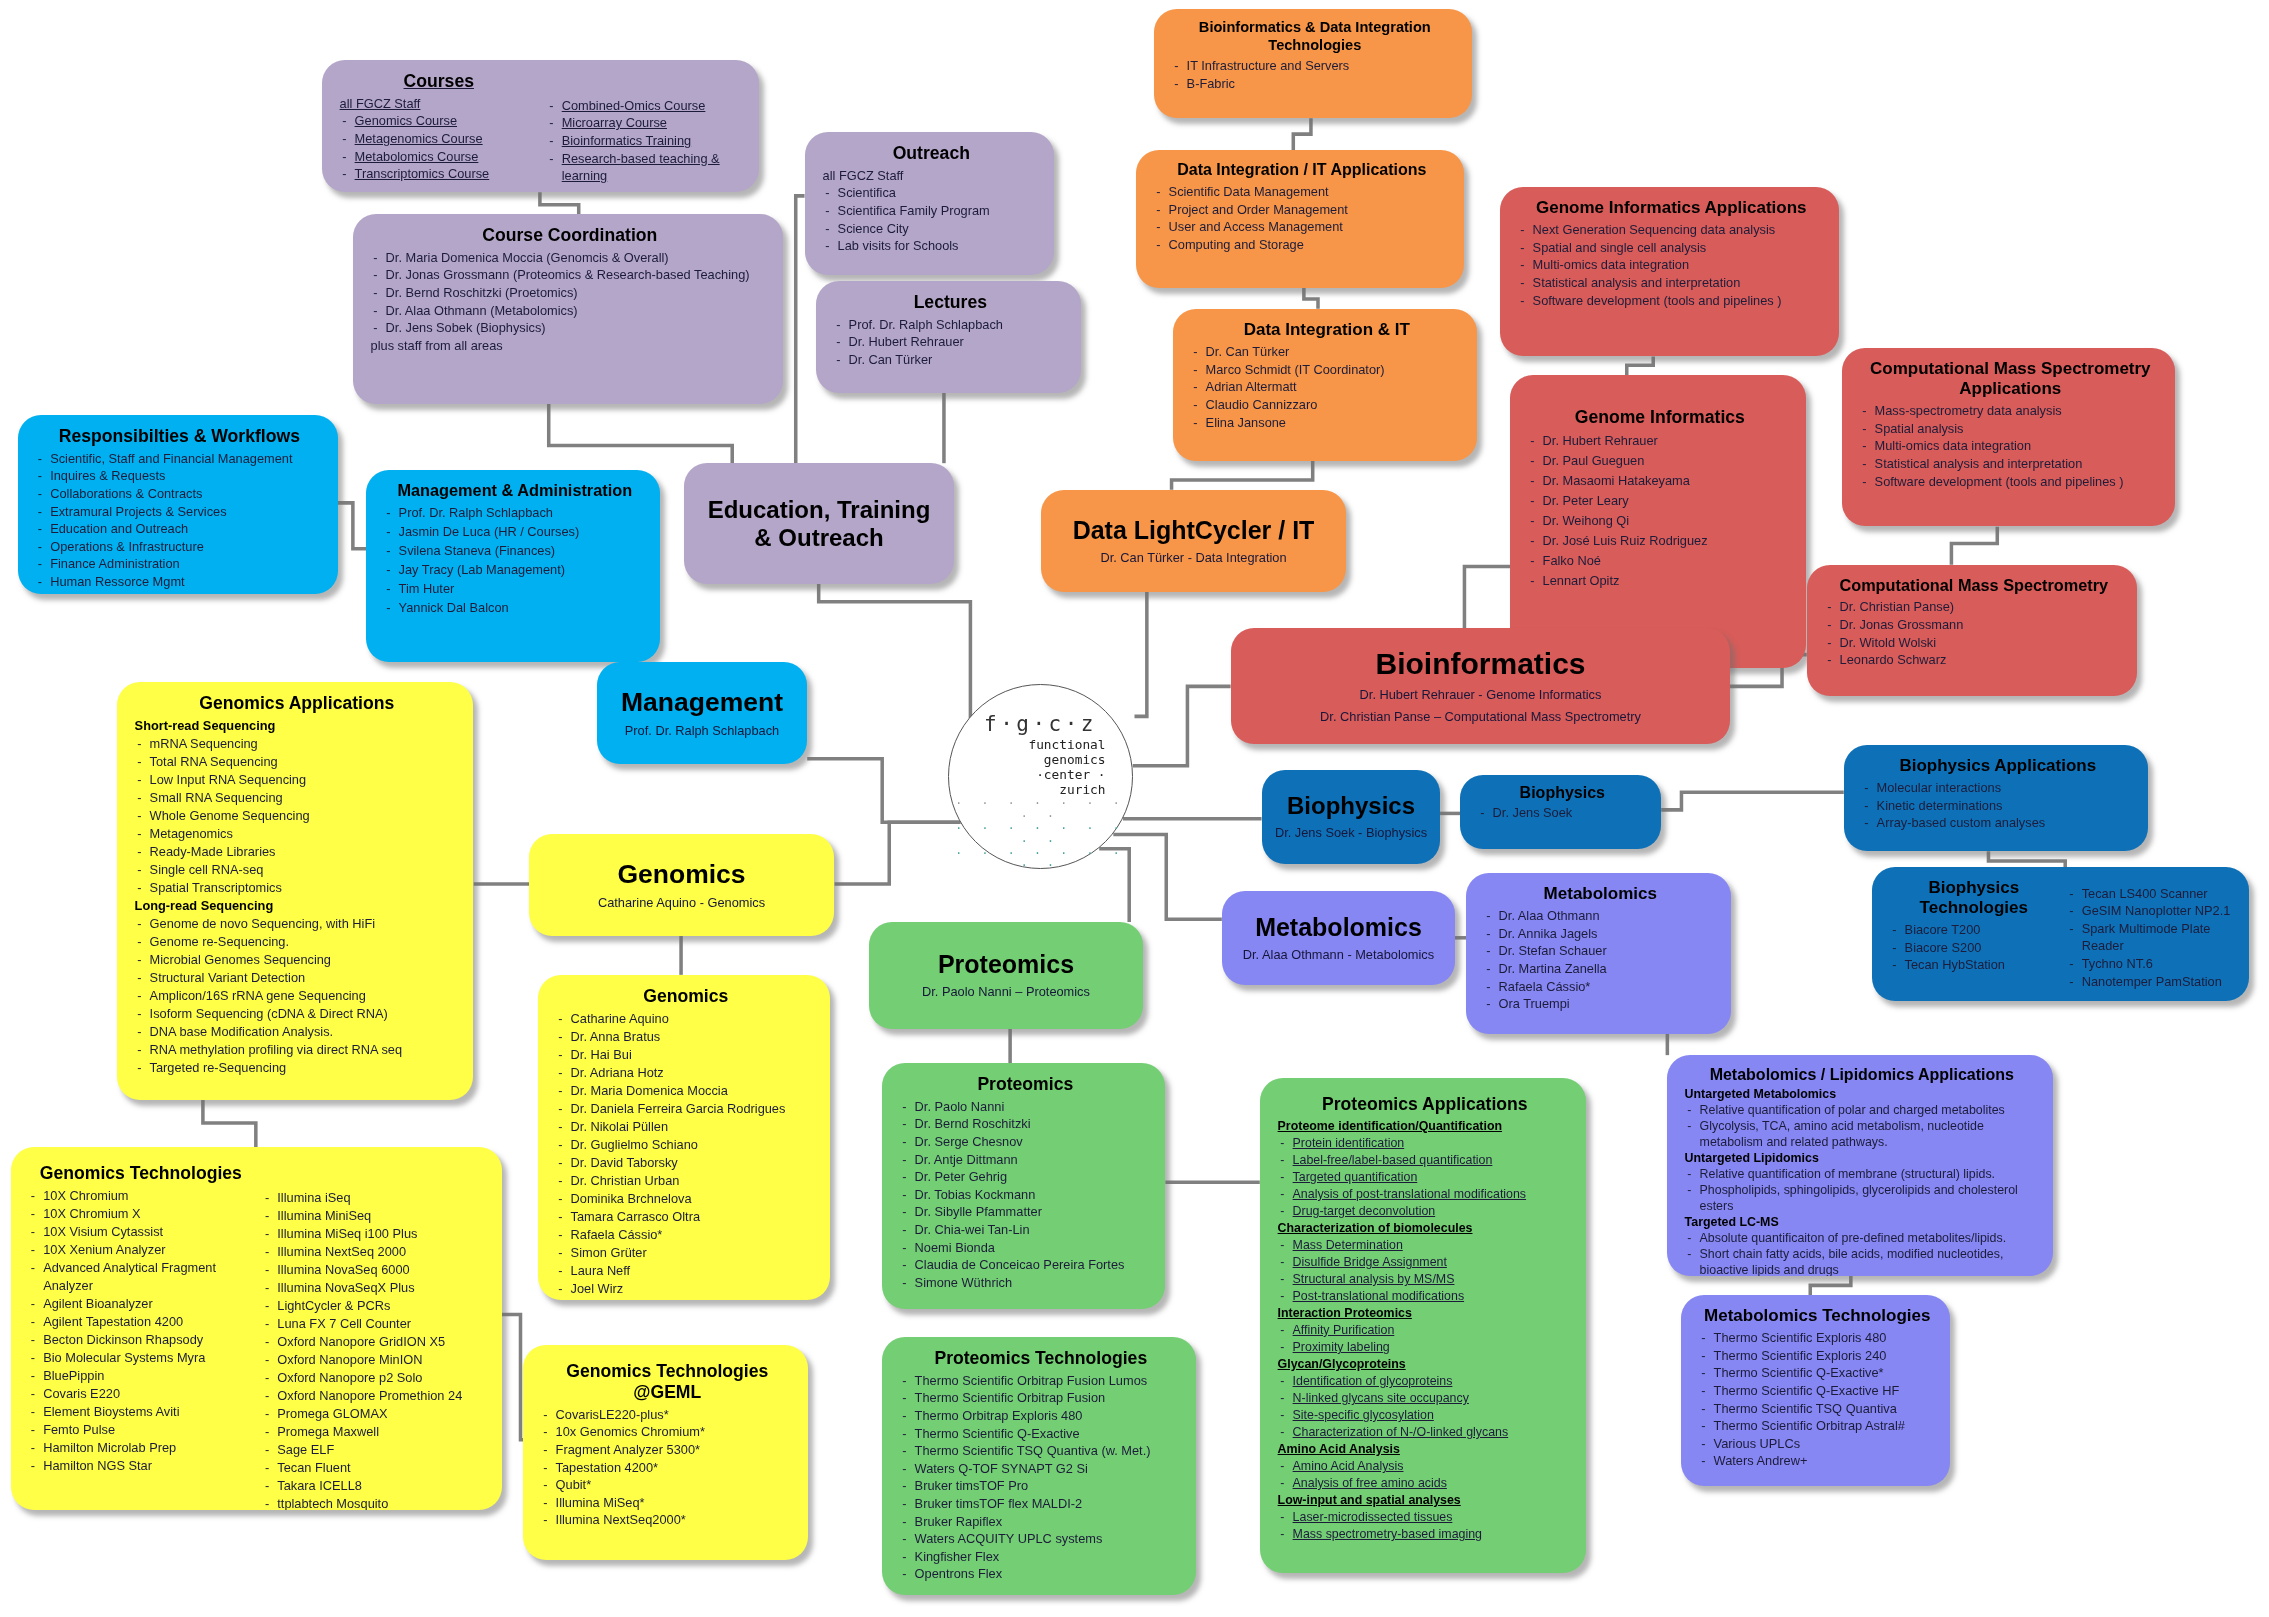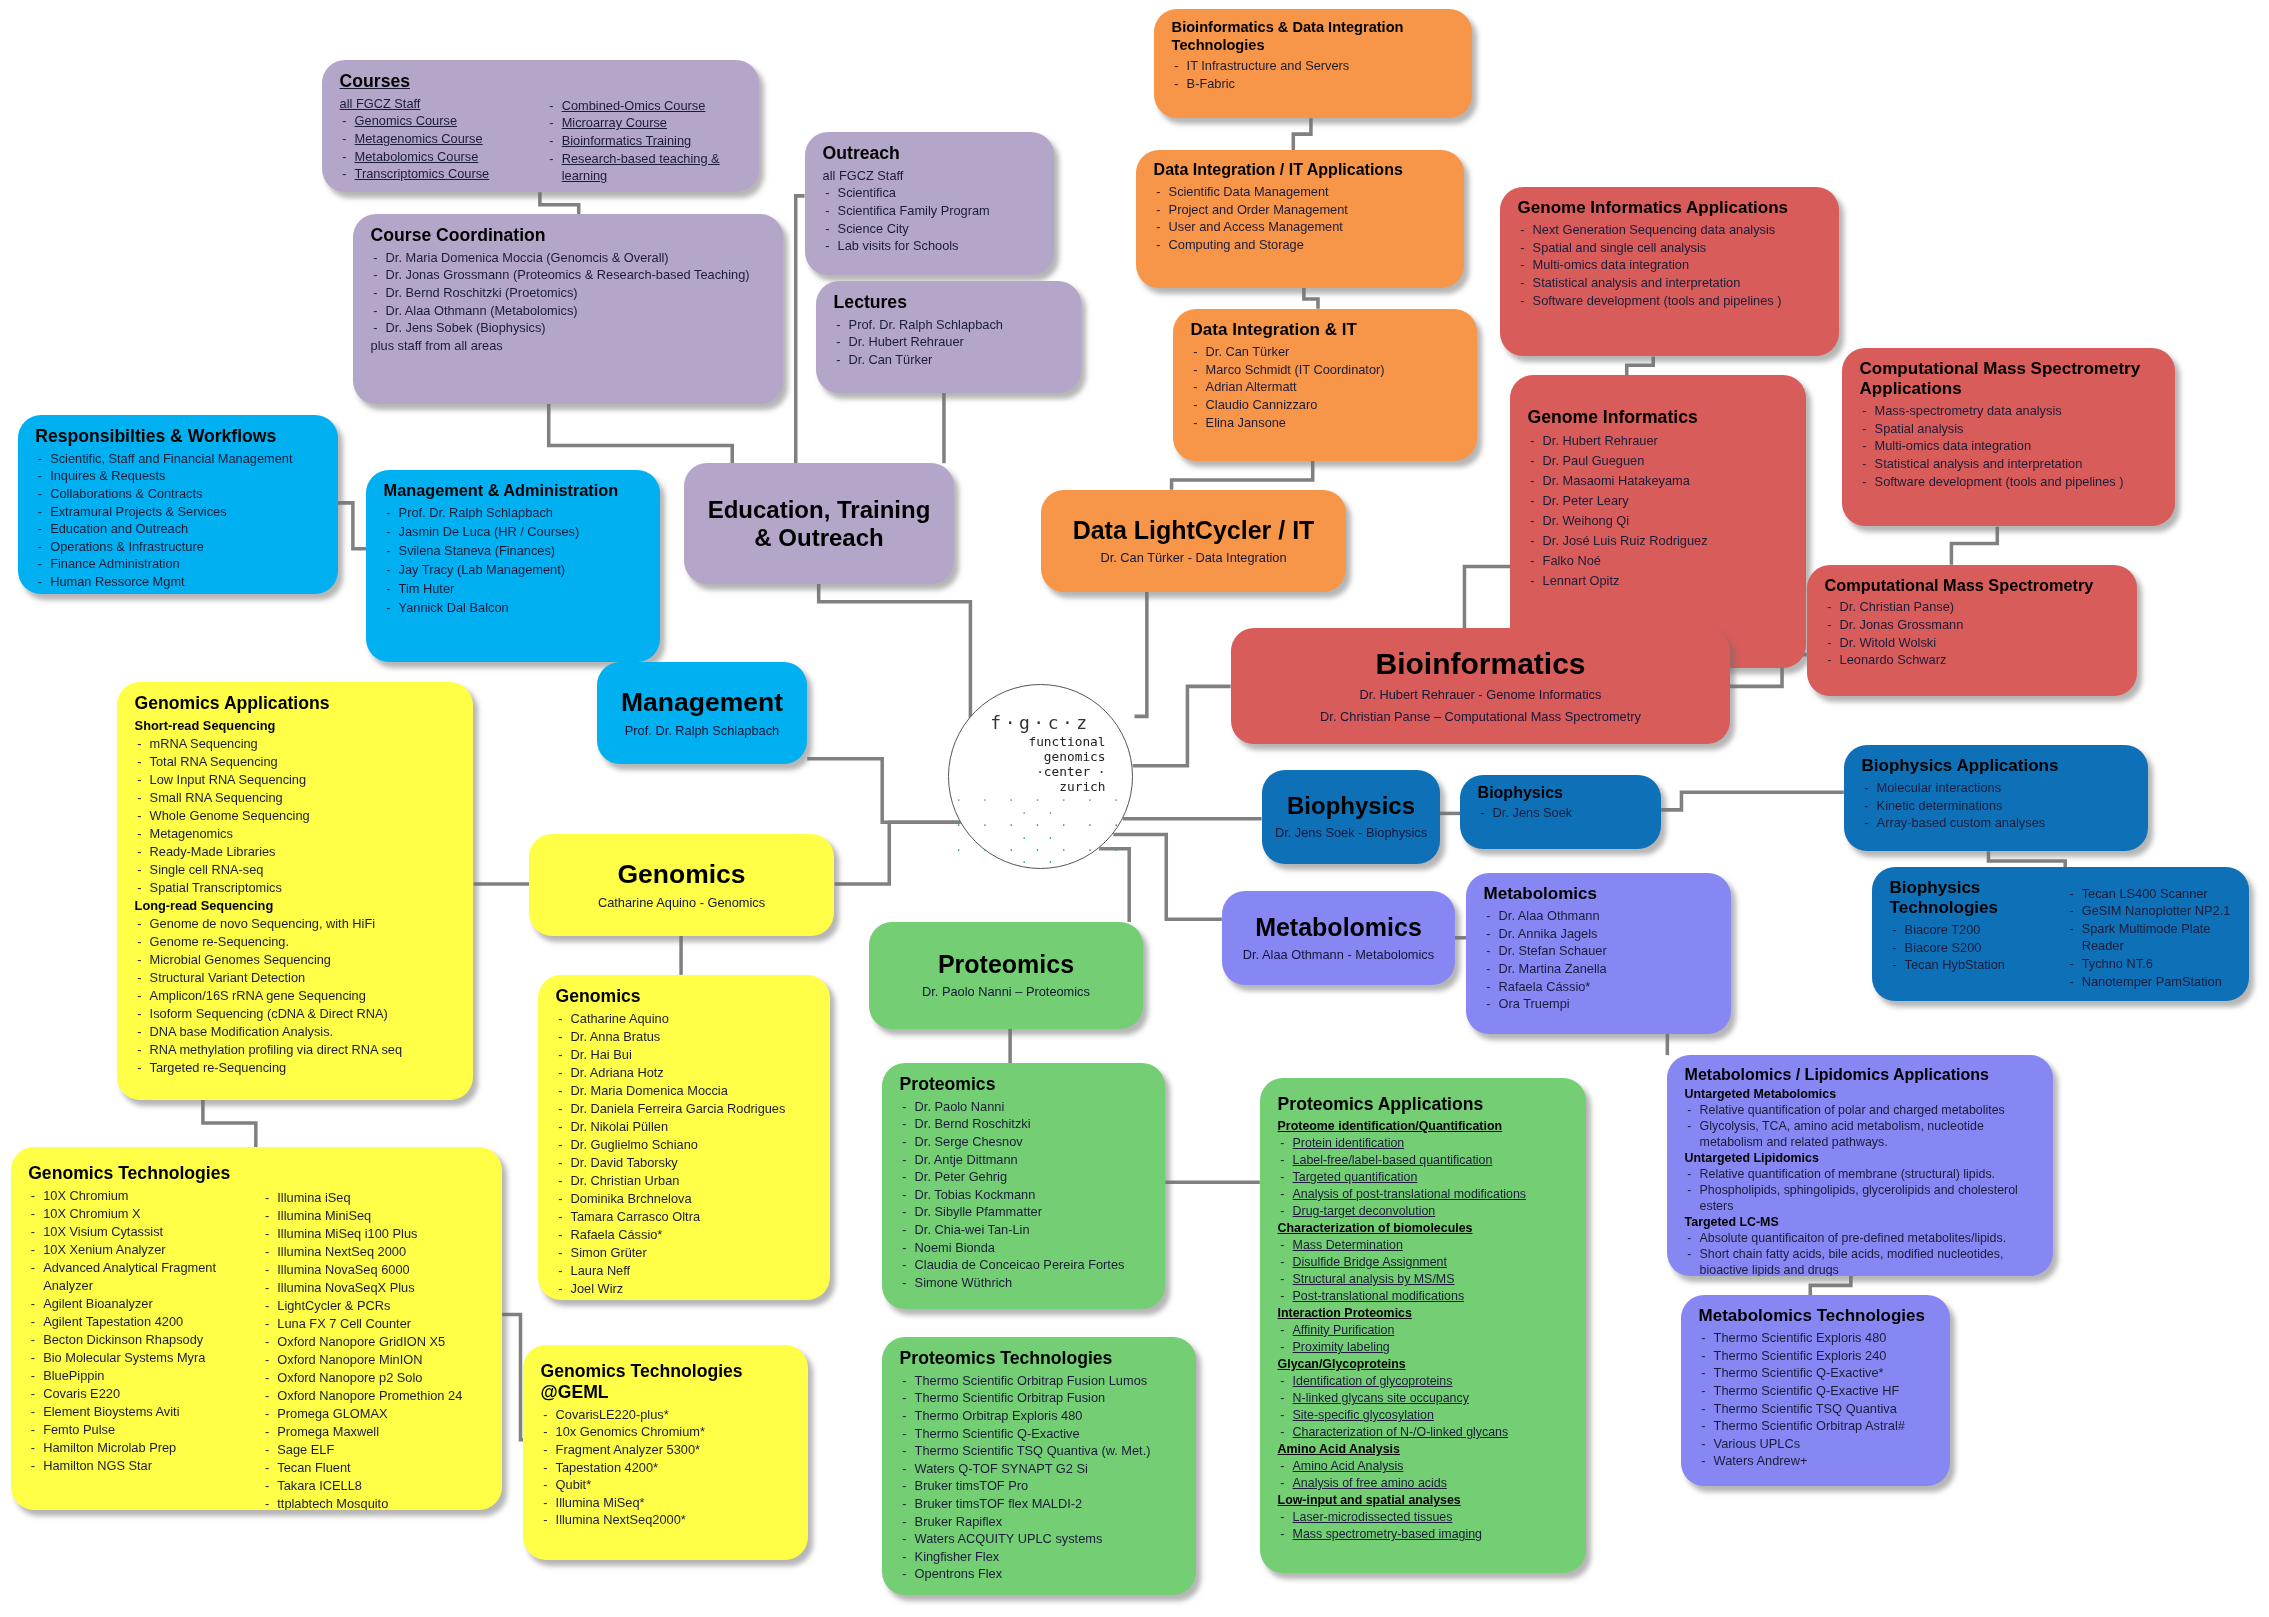--- a/index.html
+++ b/index.html
@@ -10,21 +10,21 @@
        padding:8.8px 14px 7px 17.6px;box-shadow:4.4px 5.3px 5.3px rgba(110,110,110,.5);
        overflow:hidden;font-size:12.8px;line-height:17.6px;}
   .purple{background:#b4a6c8;}
   .orange{background:#f79648;}
   .red{background:#d85c59;}
   .cyan{background:#00b0f0;}
   .blue{background:#0e71b8;}
   .peri{background:#8687f2;}
   .yellow{background:#feff46;}
   .green{background:#74ce74;}
-  h2{margin:1.8px 0 3.5px 0;font-size:17.6px;line-height:1.18;color:#000;white-space:pre-line;font-weight:bold;}
+  h2{margin:1.8px 0 3.5px 0;font-size:17.6px;line-height:1.18;color:#000;white-space:pre-line;font-weight:bold;text-align:center;}
   ul{list-style:none;margin:0;padding:0;}
   li{position:relative;}
   li.i{padding-left:15px;}
   li.i::before{content:"-";position:absolute;left:2.6px;}
   li.h{font-weight:bold;color:#000;}
   li.p{padding-left:0;}
   .crow{display:flex;gap:8.8px;}
   .ccol{flex:1;}
   .c2{padding-top:28px;}
   .node{display:flex;flex-direction:column;align-items:center;justify-content:center;text-align:center;padding:5.3px 8.8px;}
@@ -93,21 +93,21 @@
   #proteomics-node{left:869px;top:922px;width:274px;height:107px;}
   #proteomics-node .ntitle{font-size:25px;}
   #prot-staff{left:882px;top:1063px;width:283px;height:246px;}
   #prot-tech{left:882px;top:1337px;width:314px;height:258px;}
   #prot-apps{left:1260px;top:1078px;width:326px;height:495px;font-size:12.4px;padding-top:14px;}
   #prot-apps li{line-height:17px;text-decoration:underline;}
   
   #logo{position:absolute;z-index:2;left:948px;top:684px;width:185px;height:185px;border-radius:50%;
         background:#fff;border:1.8px solid #555;box-sizing:border-box;text-align:center;
         font-family:"DejaVu Sans Mono",monospace;color:#222;}
-  .logo-letters{margin-top:26.5px;font-size:18px;letter-spacing:3.5px;color:#333;}
+  .logo-letters{margin-top:26.5px;font-size:21px;letter-spacing:3.5px;color:#333;}
   .logo-lines{margin-top:1.8px;margin-right:26.5px;text-align:right;font-size:12.8px;line-height:15px;white-space:pre-line;color:#222;}
   .logo-dots{font-size:11.5px;letter-spacing:6.2px;line-height:12.4px;color:#4aa49e;}
   .logo-dots.gray{color:#9a9a9a;}
 </style>
 </head>
 <body>
 
 <div id="canvas">
 
   <svg id="connectors" width="2269" height="1618" viewBox="0 0 2572 1834">

